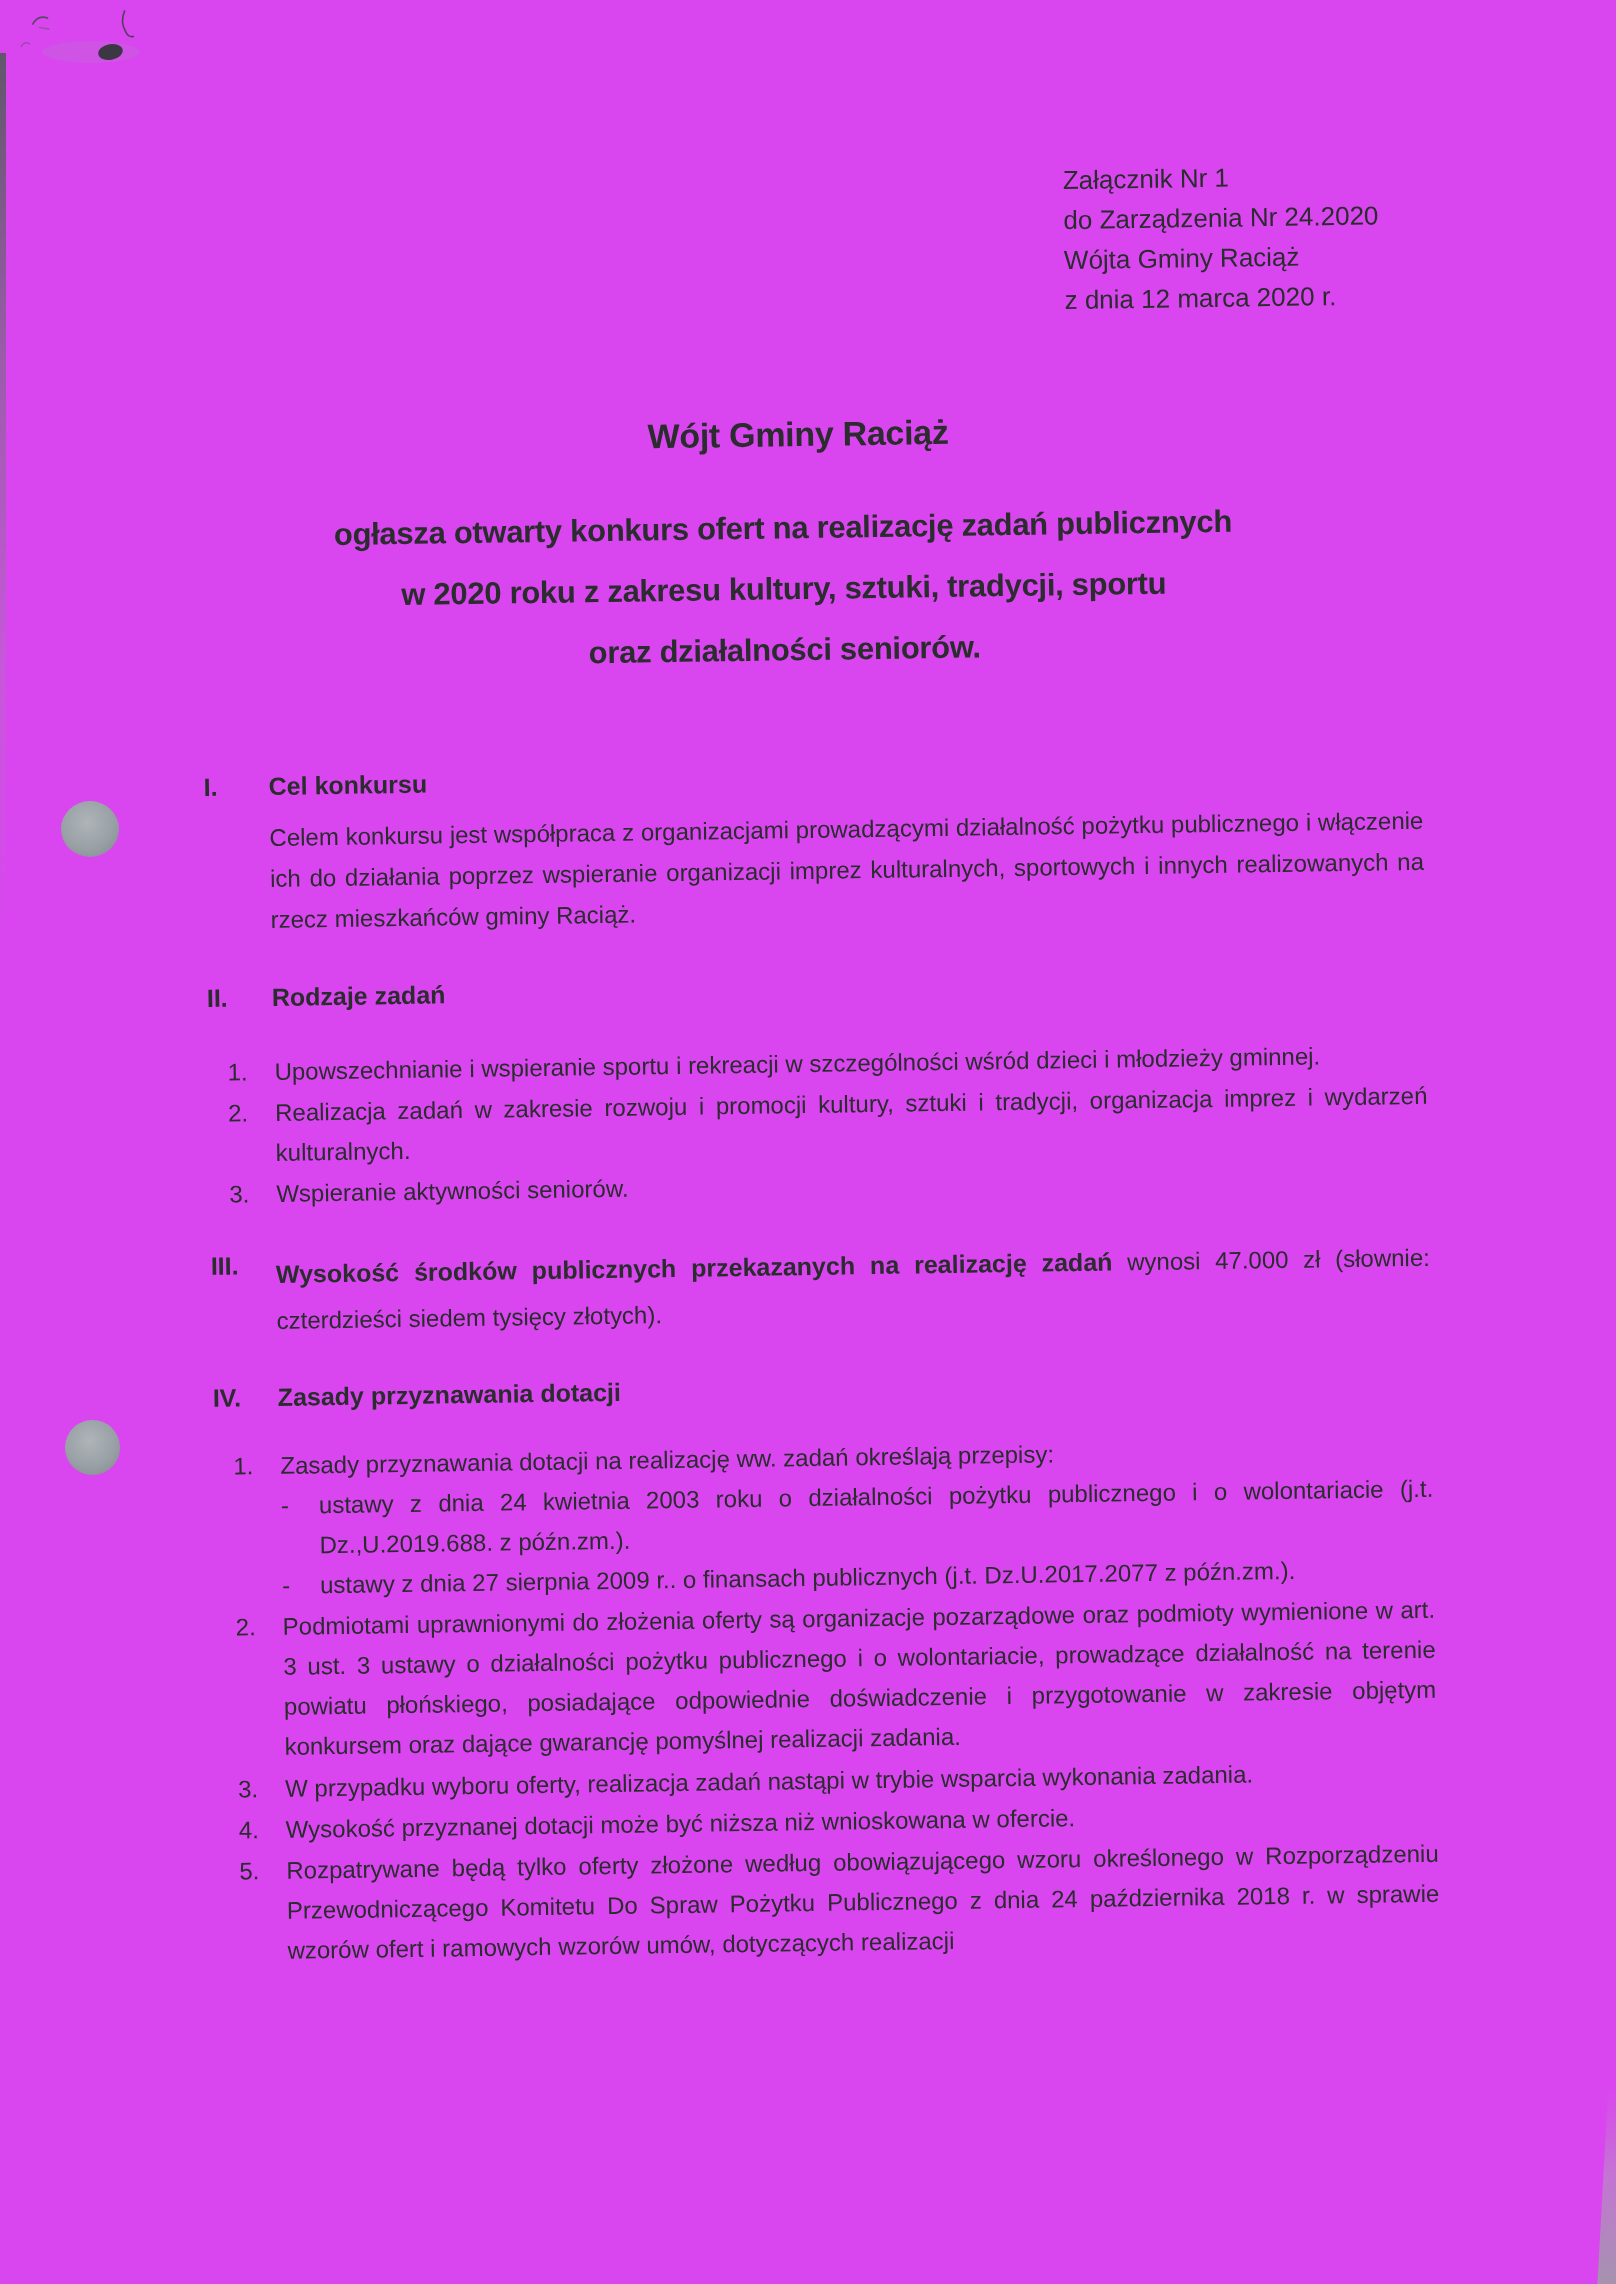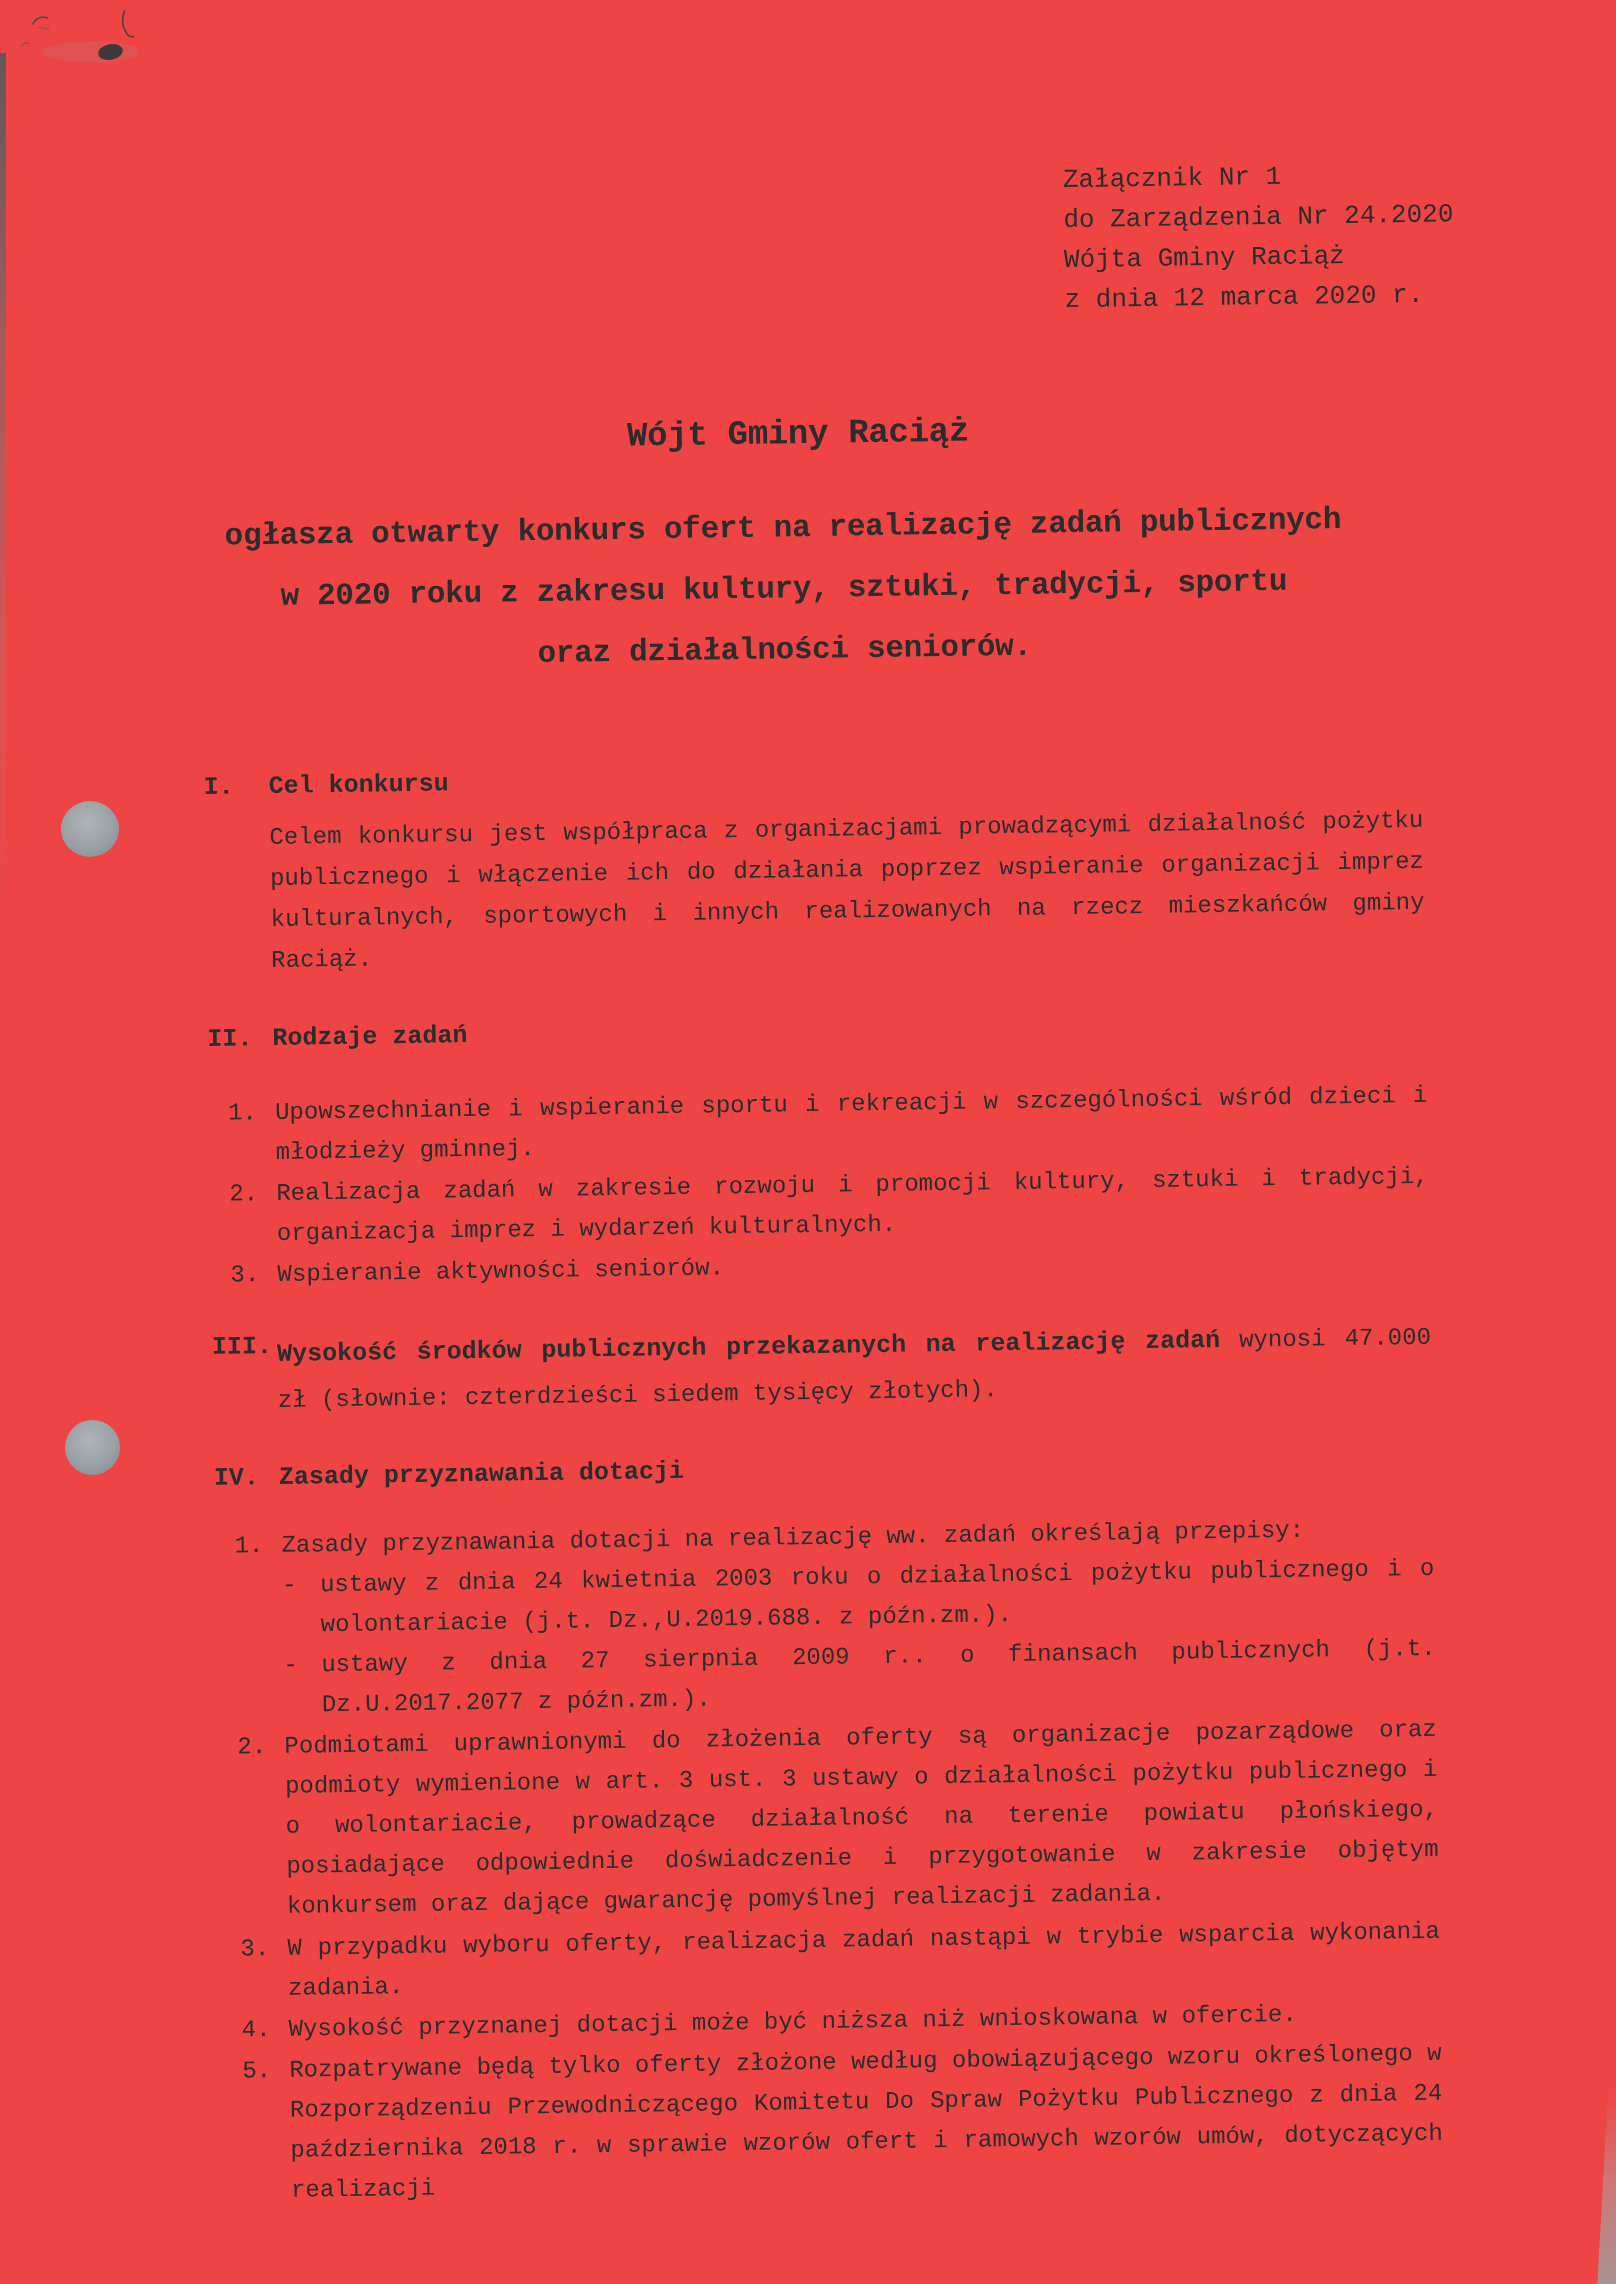--- a/index.html
+++ b/index.html
@@ -4,23 +4,23 @@
 <style>
   html, body {
     margin: 0;
     padding: 0;
     background: #ffffff;
   }
   .page {
     position: relative;
     width: 1617px;
     height: 2284px;
-    background: #ef4444;
+    background: #d946ef;
     overflow: hidden;
-    font-family: Liberation Mono, monospace;
+    font-family: Liberation Sans, sans-serif;
     color: #2a2c2e;
   }
 
   
   .edge-left {
     position: absolute;
     left: 0; top: 53px;
     width: 5.9px; height: 880px;
     background: linear-gradient(to bottom,
       rgba(84,89,93,0.9) 0%,

